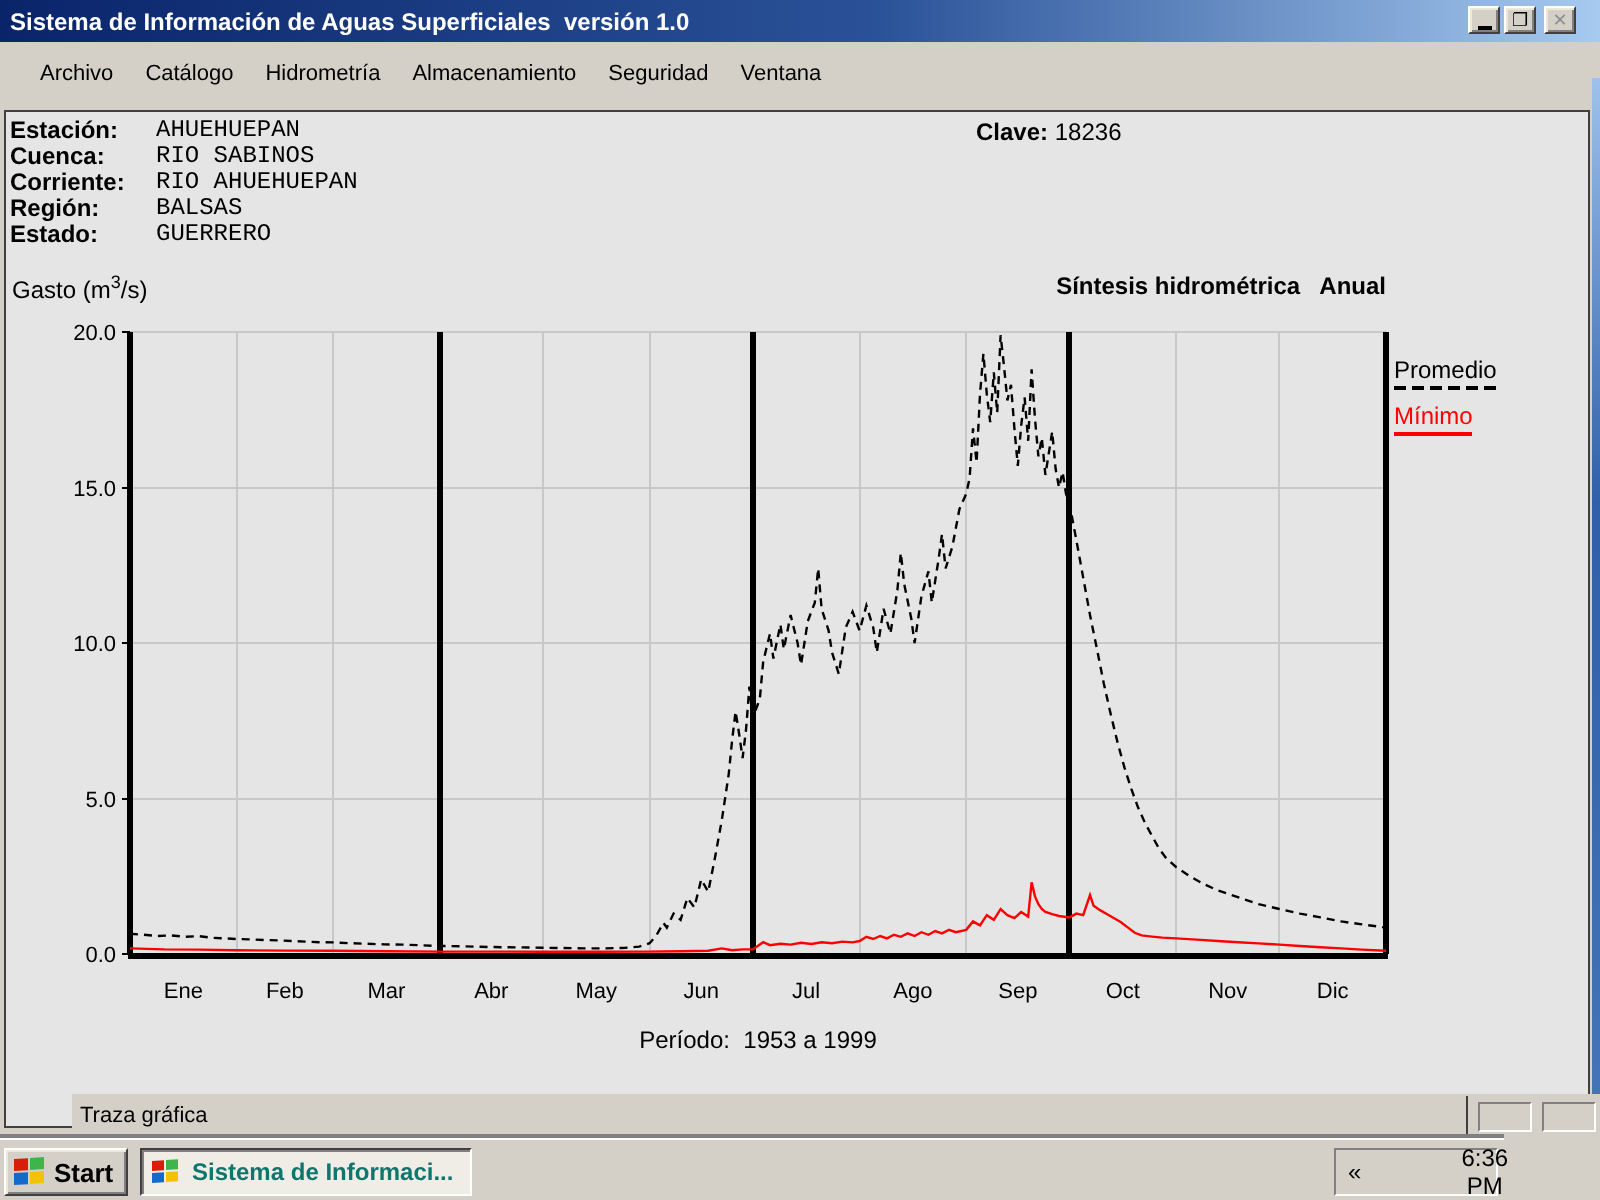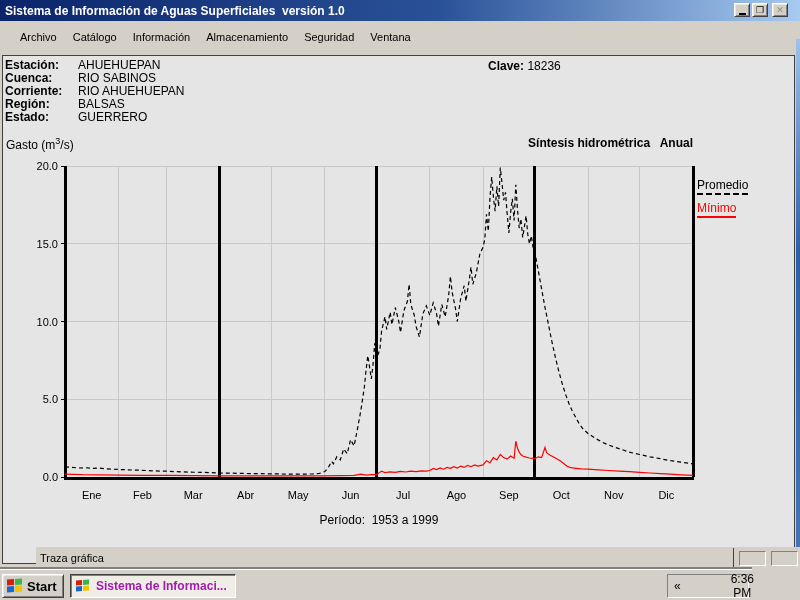--- a/index.html
+++ b/index.html
@@ -38,21 +38,21 @@
     border-top:1px solid #404040;border-left:1px solid #404040;
     border-right:1px solid #404040;border-bottom:1px solid #404040;
   }
   .desktop-strip{
     position:absolute;right:0;top:39px;width:4px;height:530px;
     background:linear-gradient(180deg,#9ec2ec,#2e5fa8 40%,#4676b8);
   }
   .station{position:absolute;left:2px;top:3px;font-size:12px;line-height:13px;}
   .st-row{display:flex;}
   .st-label{font-weight:bold;width:73px;}
-  .st-value{white-space:pre;}
+  .st-value{white-space:pre;font-family:Liberation Mono, monospace;}
   .clave{position:absolute;left:485px;top:3px;font-size:12px;}
   .clave b{font-weight:bold;}
   .gasto{position:absolute;left:3px;top:80px;font-size:12px;}
   .gasto sup{font-size:9px;}
   .sintesis{
     position:absolute;left:360px;top:80px;width:330px;text-align:right;
     font-size:12px;font-weight:bold;white-space:pre;
   }
   .chart-svg{position:absolute;left:0;top:100px;pointer-events:none;}
   .legend{position:absolute;left:694px;top:122px;font-size:12px;line-height:14px;}
@@ -91,21 +91,21 @@
   .flag{width:16px;height:14px;display:grid;grid-template-columns:7px 7px;grid-template-rows:6px 6px;
         gap:1px;margin:0 4px 0 4px;transform:skewY(-4deg);}
   .flag i{display:block;}
   .f-r{background:#d81e06;} .f-g{background:#3eb54a;} .f-b{background:#1569c9;} .f-y{background:#f3c204;}
   .task-btn{
     position:absolute;left:70px;top:4px;width:166px;height:24px;
     background:#efede6;
     border:1px solid;border-color:#404040 #fff #fff #404040;
     box-shadow:inset 1px 1px 0 #808080;
     display:flex;align-items:center;box-sizing:border-box;
-    font-weight:bold;font-size:12px;color:#a21caf;
+    font-weight:bold;font-size:12px;color:#0f766e;
   }
   .task-icon{width:15px;height:13px;display:grid;grid-template-columns:6px 6px;grid-template-rows:5px 5px;
         gap:1px;margin:0 5px 0 5px;transform:skewY(-4deg);}
   .task-label{overflow:hidden;white-space:nowrap;}
   .tray{
     position:absolute;right:3px;top:4px;width:82px;height:24px;
     border:1px solid;border-color:#808080 #fff #fff #808080;box-sizing:border-box;
     display:flex;align-items:center;font-size:12px;color:#000;
   }
   .tray-chevron{padding:0 6px 0 6px;font-size:12px;}
@@ -127,21 +127,21 @@
         </div>
       <div class="win-btn close">
           <span>✕</span>
         </div>
     </div>
   </div>
 
   <div class="menubar">
     <span class="menu-item">Archivo</span>
     <span class="menu-item">Catálogo</span>
-    <span class="menu-item">Información</span>
+    <span class="menu-item">Hidrometría</span>
     <span class="menu-item">Almacenamiento</span>
     <span class="menu-item">Seguridad</span>
     <span class="menu-item">Ventana</span>
   </div>
 
   <div class="desktop-strip"></div>
 
   <div class="client">
 
     <div class="station">

